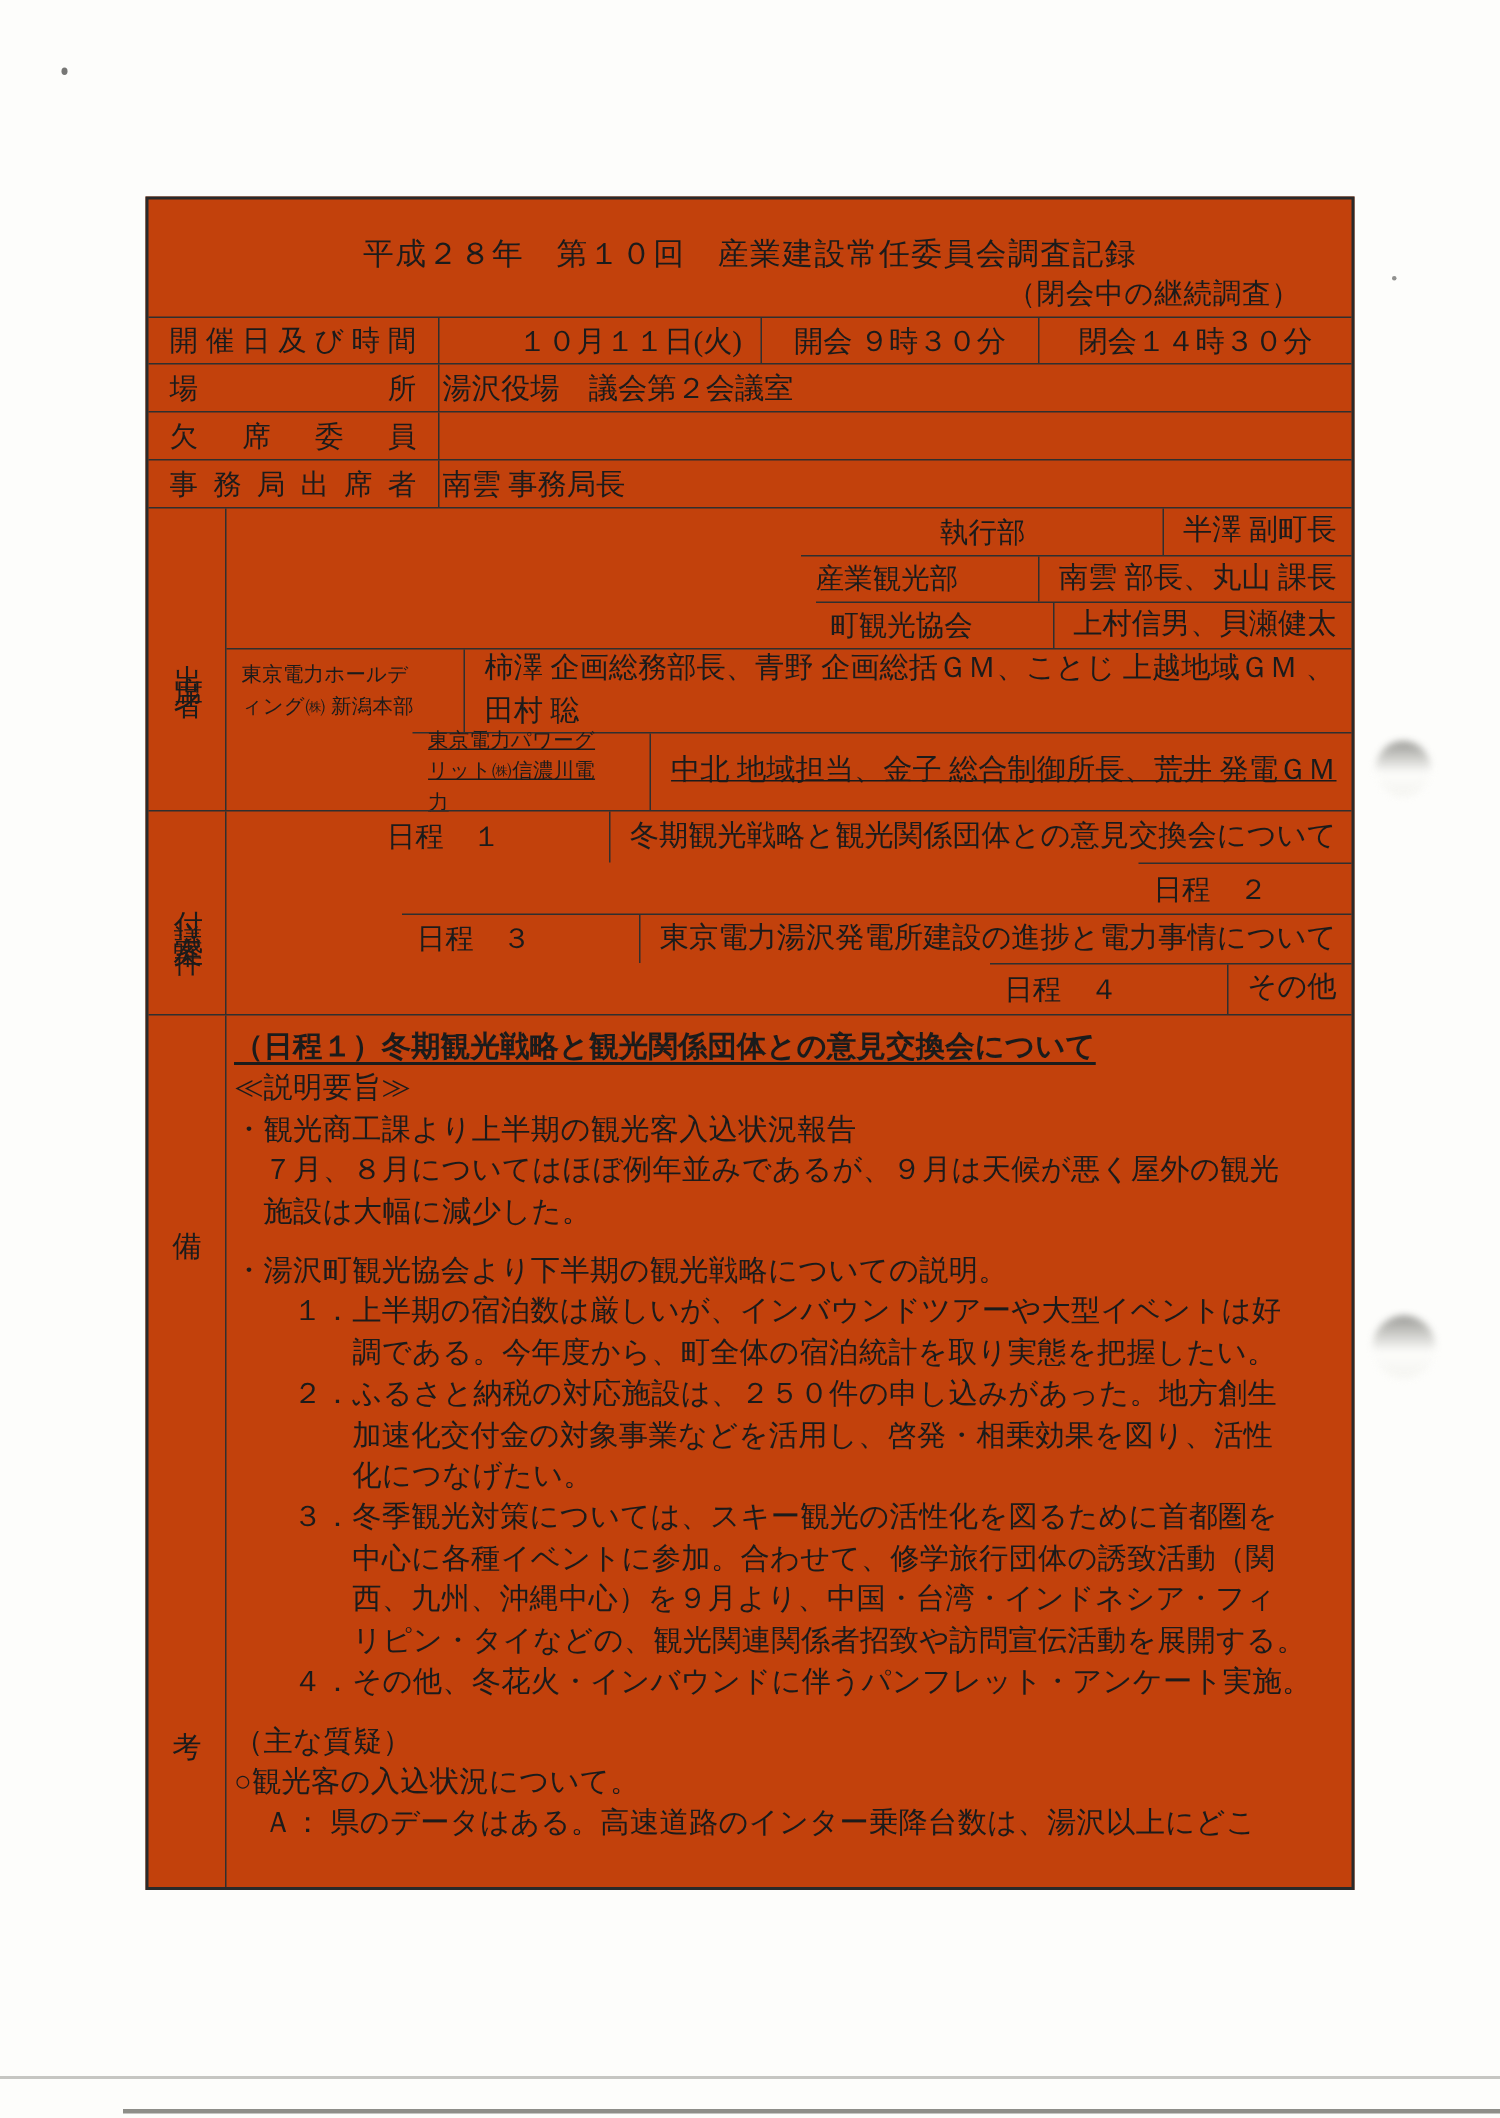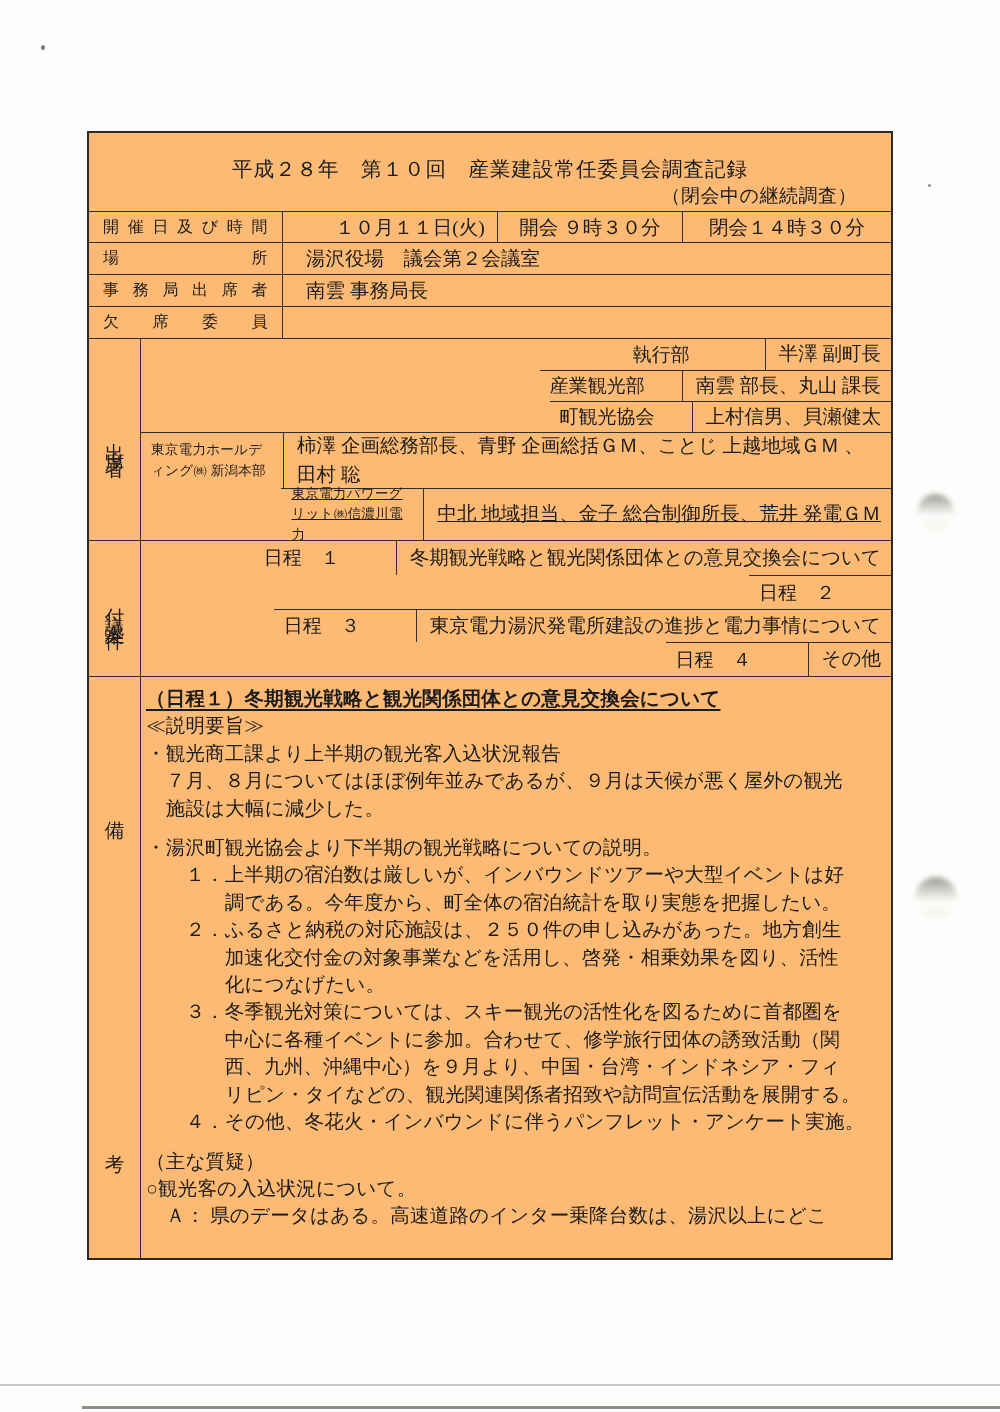--- a/index.html
+++ b/index.html
@@ -6,34 +6,34 @@
   body{
     width:1000px;height:1412px;position:relative;
     background:#fdfdfb;
     font-family:"Liberation Serif","DejaVu Serif",serif;
     color:#1b1b1b;
     overflow:hidden;
   }
   .sheet{position:absolute;inset:0;}
   
   .doc-table{
-    position:absolute;left:87px;top:131px;width:806px;height:1129px;
+    position:absolute;left:97px;top:131px;width:806px;height:1129px;
     border:2.2px solid #2a2a2a;box-sizing:border-box;
     display:flex;flex-direction:column;
-    background:#fdba74;
+    background:#c2410c;
   }
   .row{display:flex;box-sizing:border-box;border-top:1.6px solid #2f2f2f;}
   .cell{box-sizing:border-box;display:flex;align-items:center;overflow:hidden;}
   .cell + .cell{border-left:1.6px solid #2f2f2f;}
   .label-cell{
     width:193px;flex:0 0 193px;padding:0 14px;
-    font-size:16px;letter-spacing:.5px;
+    font-size:19px;letter-spacing:.5px;
   }
   .label-cell span{width:100%;text-align:justify;text-align-last:justify;}
-  .val-cell{flex:1;padding:0 23px;font-size:19.5px;}
+  .val-cell{flex:1;padding:0 2px;font-size:19.5px;}
   .val-center{justify-content:center;padding:0 4px;}
   .title-block{height:78px;flex:0 0 78px;position:relative;box-sizing:border-box;}
   .doc-title{
     position:absolute;top:22px;left:0;width:100%;text-align:center;
     font-size:20.5px;letter-spacing:1px;
   }
   .doc-subtitle{
     position:absolute;top:50px;right:34px;font-size:19px;letter-spacing:.5px;
   }
   .h31{height:31px;flex:0 0 31px;}
@@ -57,20 +57,21 @@
   .sub-row.first{border-top:none;}
   .org-cell{
     width:142px;flex:0 0 142px;box-sizing:border-box;padding:2px 8px 2px 10px;
     font-size:19px;display:flex;align-items:center;
   }
   .org-cell.small{font-size:13.6px;line-height:1.5;letter-spacing:.2px;}
   .names-cell{
     flex:1;box-sizing:border-box;border-left:1.6px solid #2f2f2f;
     padding:2px 10px 2px 13px;font-size:19.5px;display:flex;align-items:center;
     line-height:1.45;
+    margin-left:16px;
   }
   .h56{height:56px;flex:0 0 56px;}
   .h52{height:52px;flex:0 0 52px;text-decoration:underline;}
   .h34{height:34px;flex:0 0 34px;}
   .h33{height:33px;flex:0 0 33px;}
   
   .remarks{flex:1;display:flex;box-sizing:border-box;border-top:1.6px solid #2f2f2f;}
   .remarks .vlabel-cell{justify-content:space-between;padding:140px 0 80px 0;}
   .remarks-content{
     flex:1;border-left:1.6px solid #2f2f2f;box-sizing:border-box;
@@ -128,30 +129,30 @@
 
     <div class="row h32">
       <div class="cell label-cell">
           <span>場所</span>
         </div>
       <div class="cell val-cell">湯沢役場　議会第２会議室</div>
     </div>
 
     <div class="row h32">
       <div class="cell label-cell">
+          <span>欠席委員</span>
+        </div>
+      <div class="cell val-cell"></div>
+    </div>
+
+    <div class="row h32">
+      <div class="cell label-cell">
           <span>事務局出席者</span>
         </div>
       <div class="cell val-cell">南雲 事務局長</div>
-    </div>
-
-    <div class="row h32">
-      <div class="cell label-cell">
-          <span>欠席委員</span>
-        </div>
-      <div class="cell val-cell"></div>
     </div>
 
 
     <div class="group">
       <div class="vlabel-cell">
         <span class="vtext">出席者</span>
       </div>
       <div class="sub-rows">
         <div class="sub-row first h31">
           <div class="org-cell">執行部</div>

